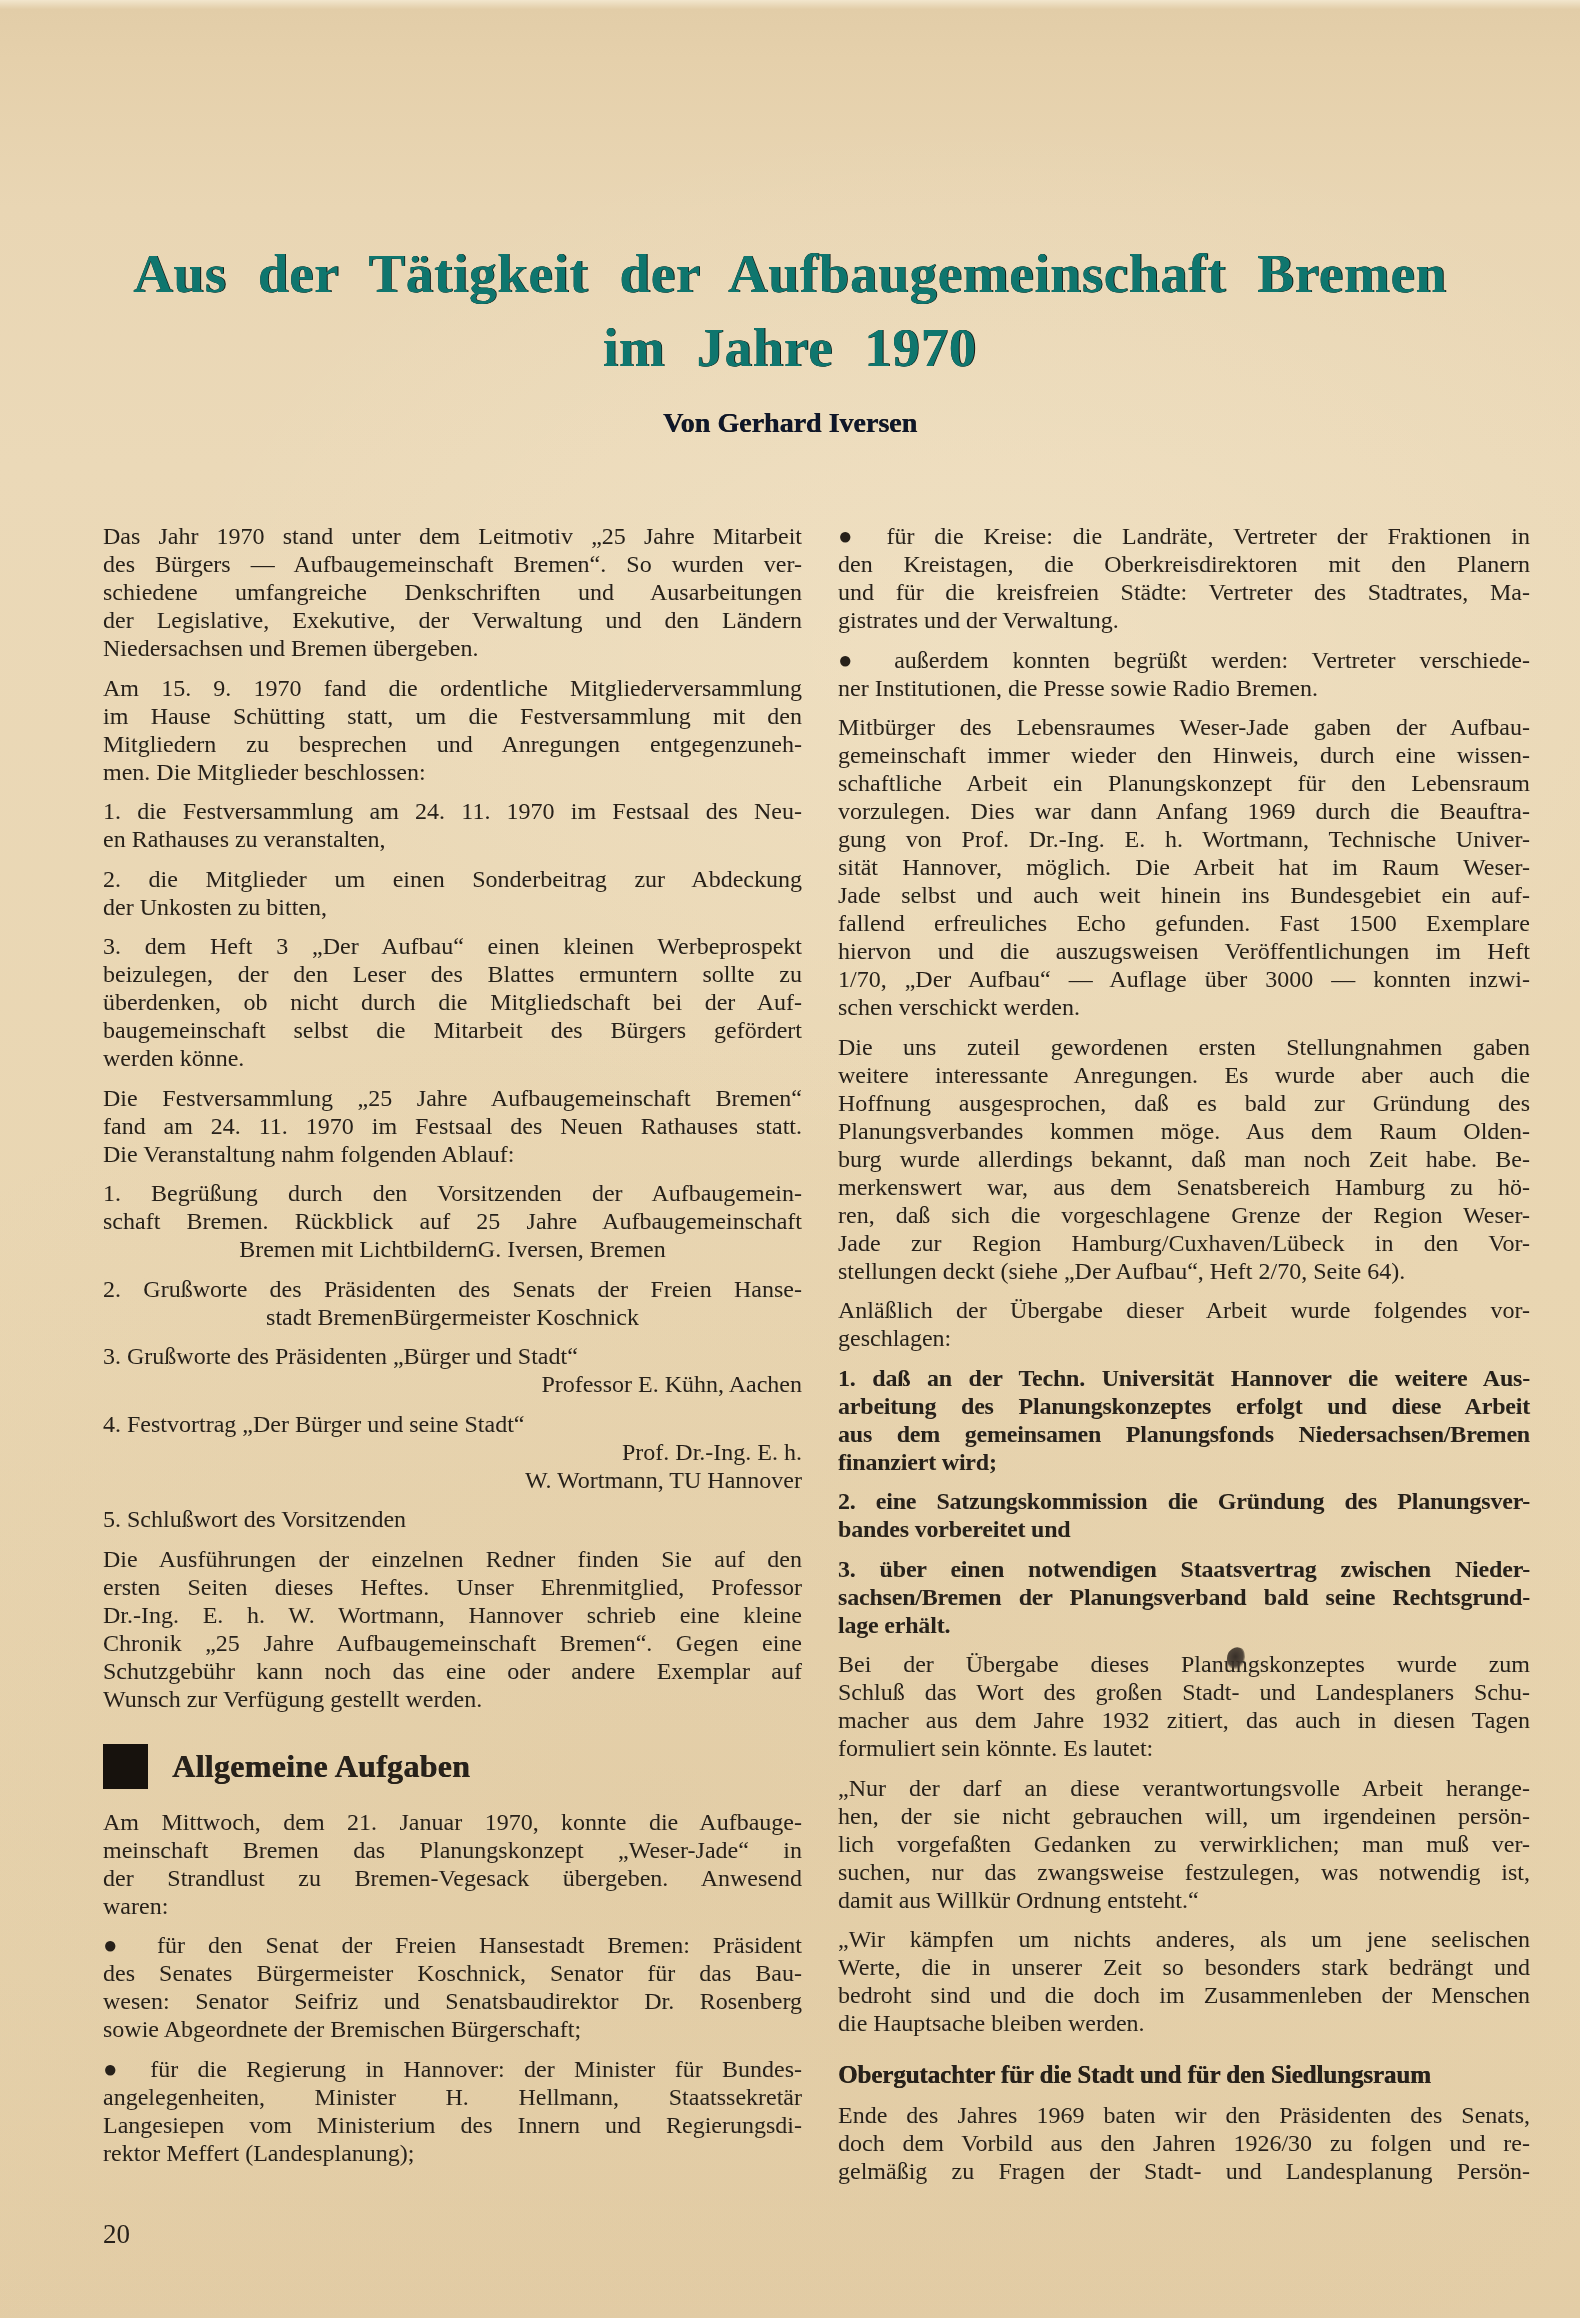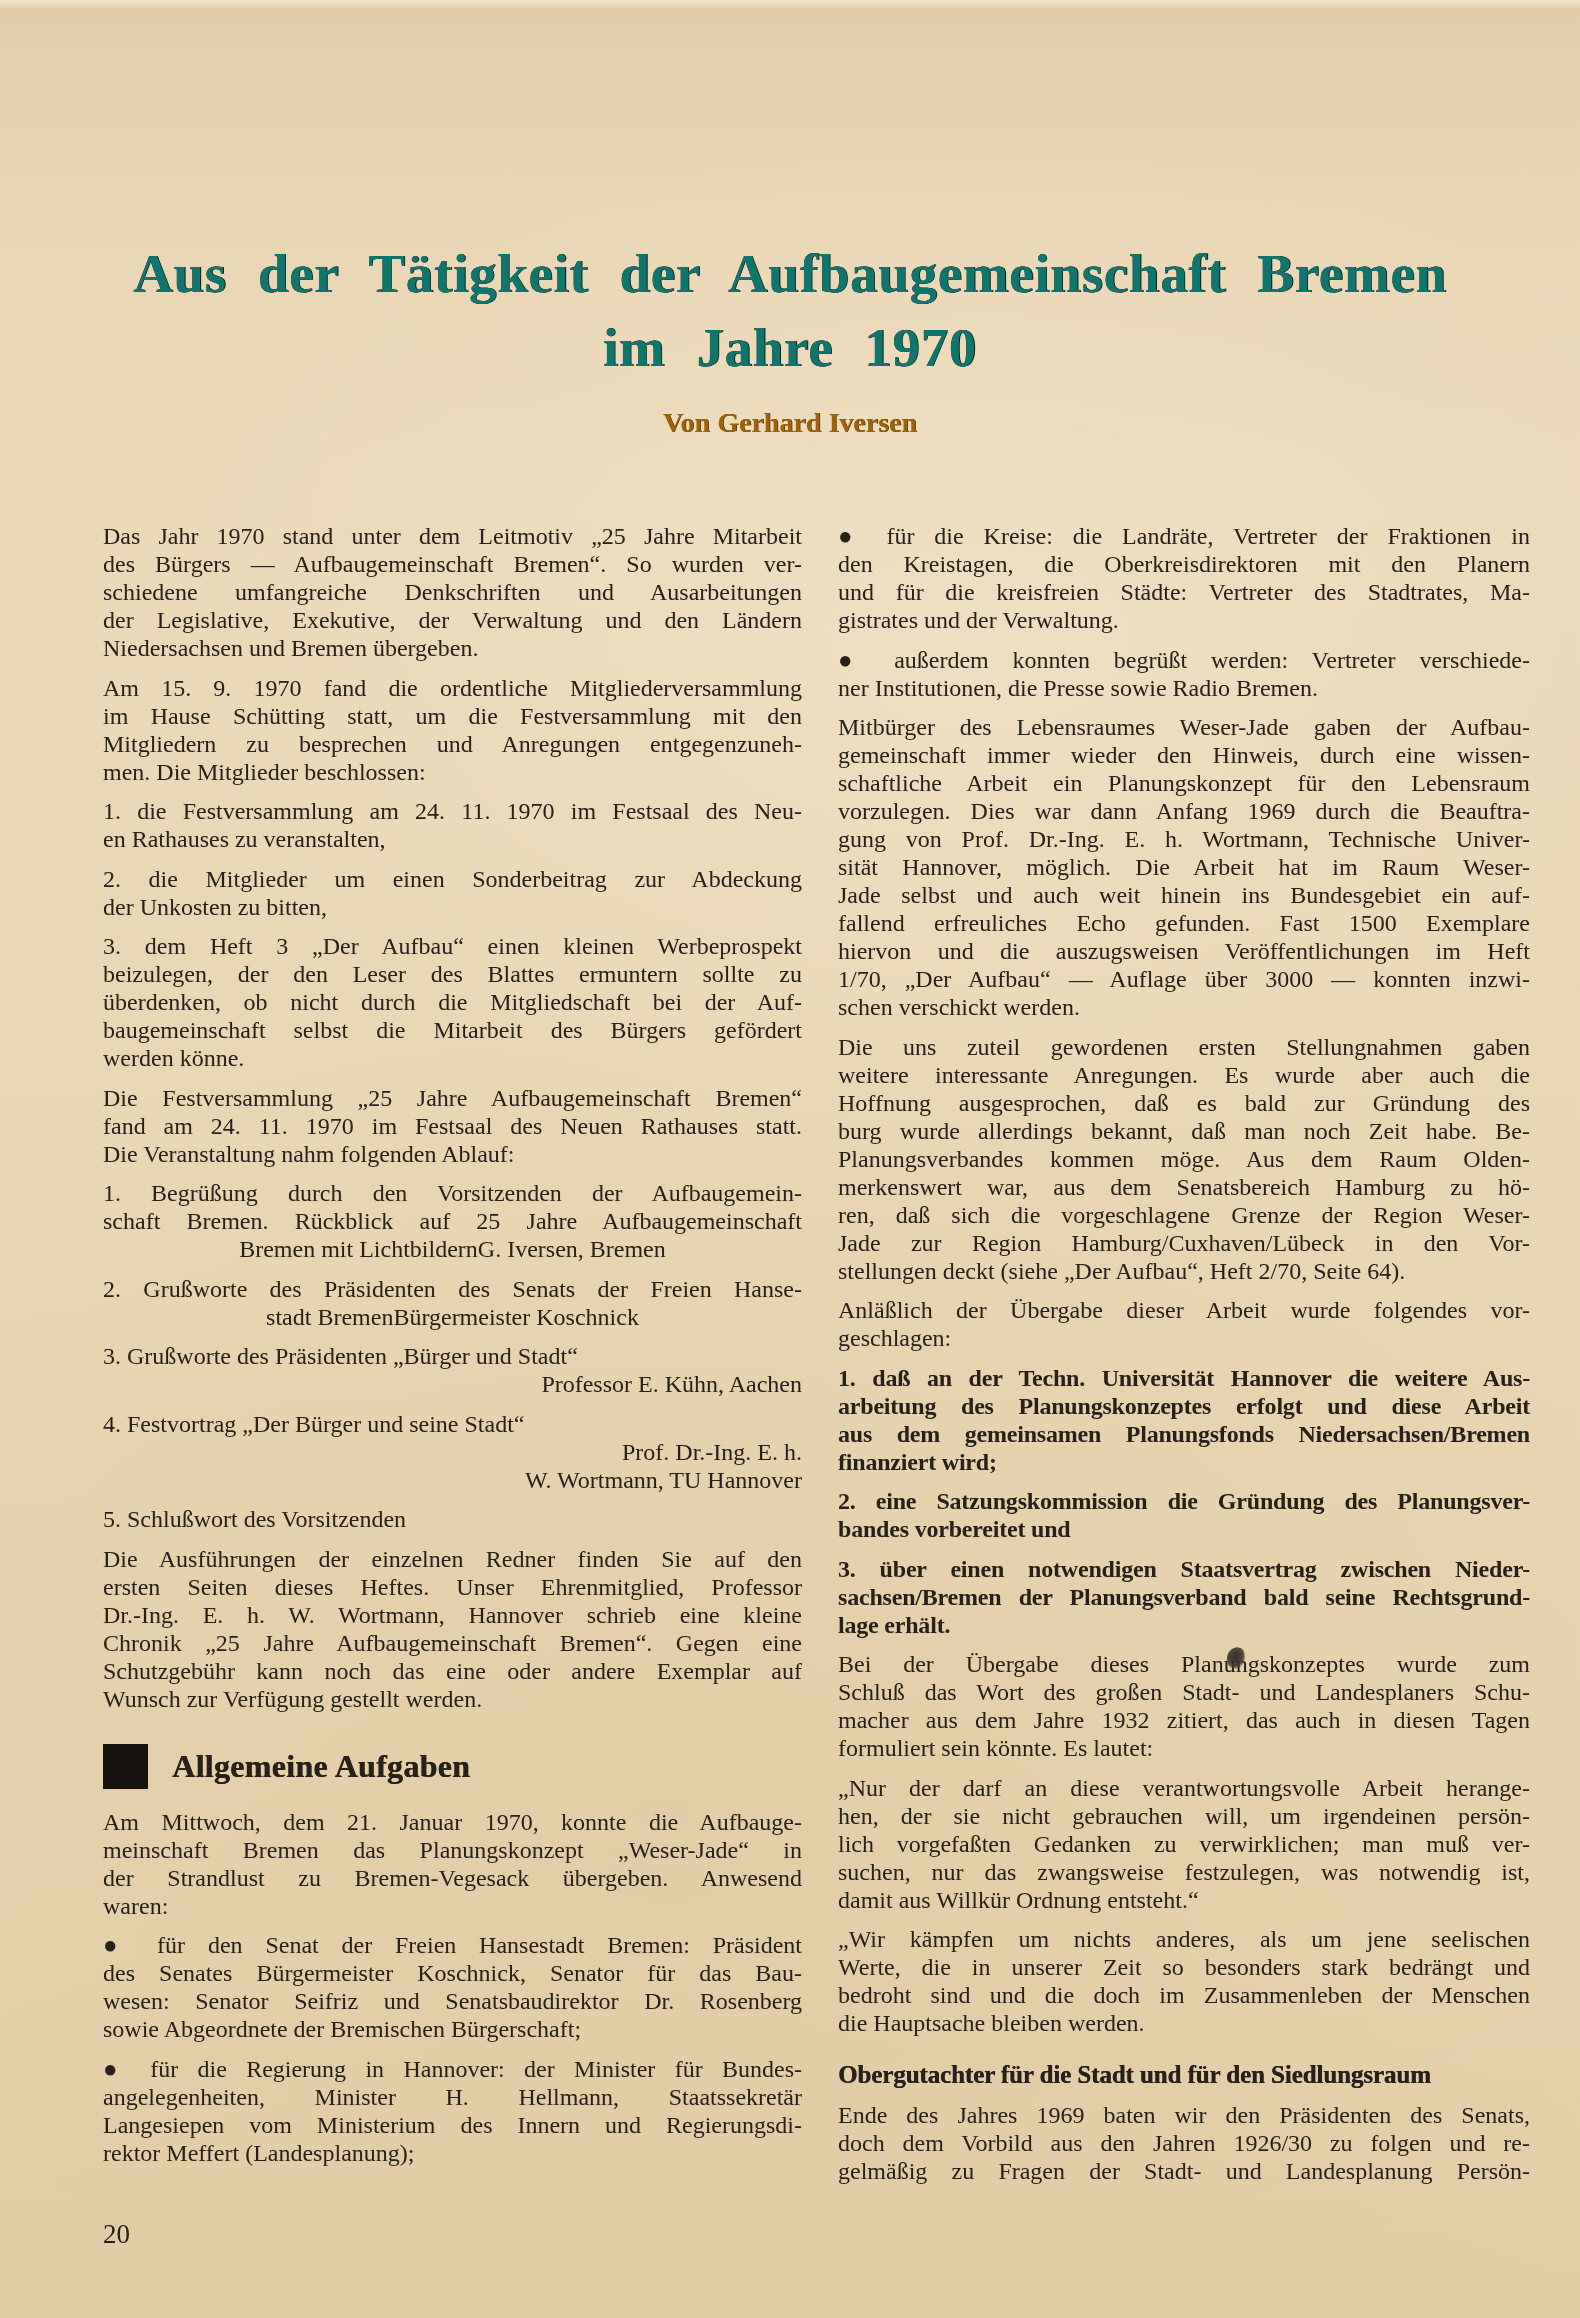--- a/index.html
+++ b/index.html
@@ -13,21 +13,21 @@
     color:#27211a;
   }
   .title{
     position:absolute;left:73px;top:237px;width:1434px;text-align:center;
     font-weight:bold;font-size:55px;line-height:74px;letter-spacing:0.7px;word-spacing:0.30em;
     color:#0f766e;text-shadow:0.9px 0 0 #1d1812, 0 0.4px 0 #1d1812;
   }
   .title .tline{display:block;}
   .byline{
     position:absolute;left:73px;top:407px;width:1434px;text-align:center;
-    font-weight:bold;font-size:28px;color:#a16207;text-shadow:0.5px 0 0 #241e16;
+    font-weight:bold;font-size:28px;color:#0f172a;text-shadow:0.5px 0 0 #241e16;
   }
   .col{position:absolute;top:522px;font-size:24px;line-height:28px;}
   .col.left{left:103px;width:699px;}
   .col.right{left:838px;width:692px;}
   .block{margin:0 0 11.5px 0;}
   .line.j{text-align:justify;text-align-last:justify;}
   .line.nl{text-align:left;}
   .tail{display:flex;justify-content:center;}
   .block.bold{font-weight:bold;letter-spacing:-0.2px;font-size:24px;}
   .rline{text-align:right;}
@@ -165,22 +165,22 @@
       <div class="line j">Jade selbst und auch weit hinein ins Bundesgebiet ein auf-</div>
       <div class="line j">fallend erfreuliches Echo gefunden. Fast 1500 Exemplare</div>
       <div class="line j">hiervon und die auszugsweisen Veröffentlichungen im Heft</div>
       <div class="line j">1/70, „Der Aufbau“ — Auflage über 3000 — konnten inzwi-</div>
       <div class="line nl">schen verschickt werden.</div>
     </div>
     <div class="block">
       <div class="line j">Die uns zuteil gewordenen ersten Stellungnahmen gaben</div>
       <div class="line j">weitere interessante Anregungen. Es wurde aber auch die</div>
       <div class="line j">Hoffnung ausgesprochen, daß es bald zur Gründung des</div>
+      <div class="line j">Planungsverbandes kommen möge. Aus dem Raum Olden-</div>
       <div class="line j">burg wurde allerdings bekannt, daß man noch Zeit habe. Be-</div>
-      <div class="line j">Planungsverbandes kommen möge. Aus dem Raum Olden-</div>
       <div class="line j">merkenswert war, aus dem Senatsbereich Hamburg zu hö-</div>
       <div class="line j">ren, daß sich die vorgeschlagene Grenze der Region Weser-</div>
       <div class="line j">Jade zur Region Hamburg/Cuxhaven/Lübeck in den Vor-</div>
       <div class="line nl">stellungen deckt (siehe „Der Aufbau“, Heft 2/70, Seite 64).</div>
     </div>
     <div class="block">
       <div class="line j">Anläßlich der Übergabe dieser Arbeit wurde folgendes vor-</div>
       <div class="line nl">geschlagen:</div>
     </div>
     <div class="block bold">

